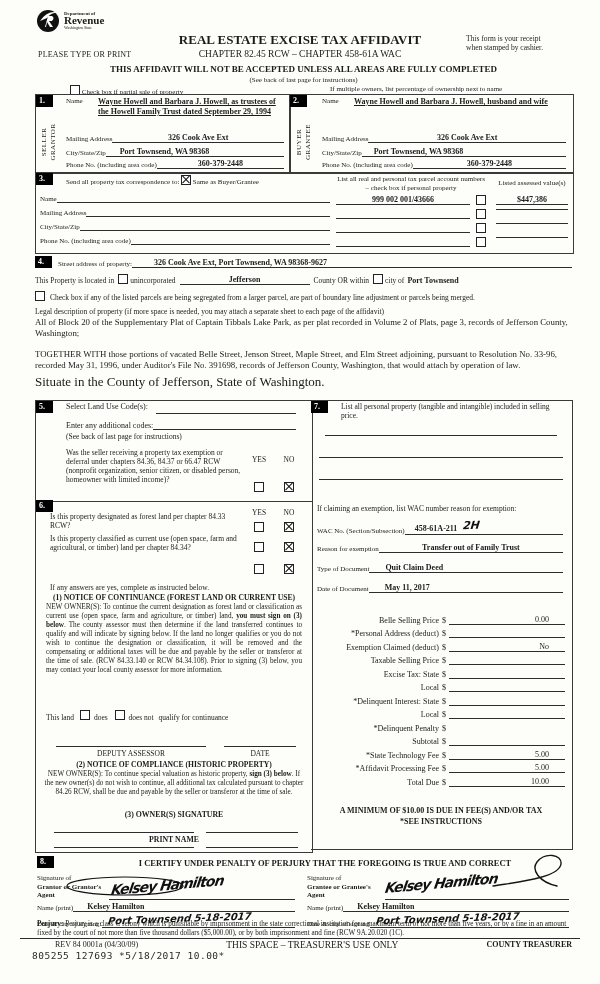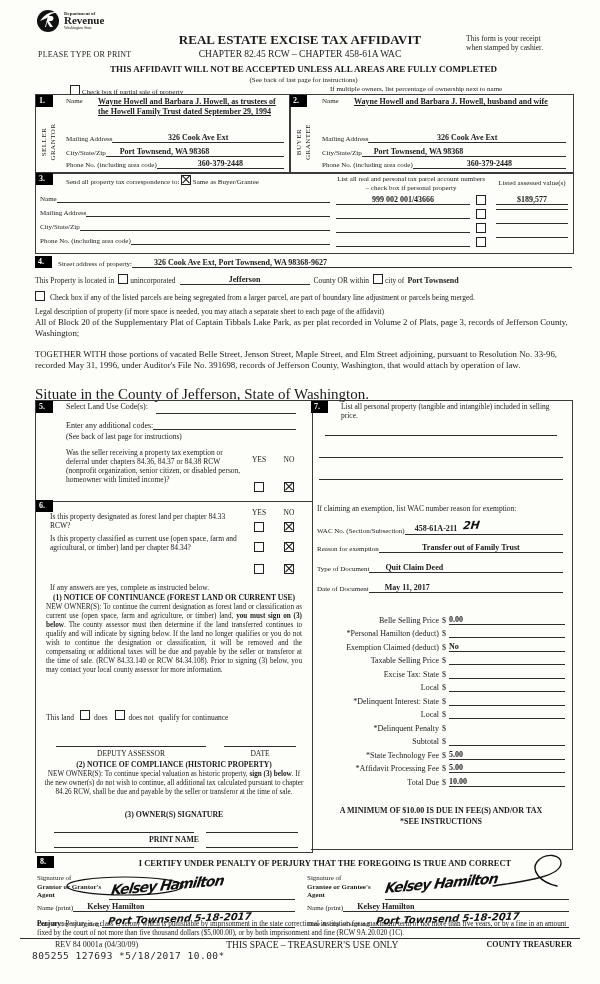--- a/index.html
+++ b/index.html
@@ -21,21 +21,21 @@
   .vrot{transform:rotate(-90deg);transform-origin:center;font-size:7px;line-height:9px;letter-spacing:.5px;text-align:center;white-space:nowrap;}
   .val{font-weight:bold;font-size:8px;}
   .uval{font-weight:bold;font-size:8px;text-decoration:underline;}
   .hand{font-family:"DejaVu Sans",sans-serif;font-style:italic;font-weight:bold;display:inline-block;transform:rotate(-2deg) skewX(-8deg);color:#111;}
   .sig{font-family:"DejaVu Sans",sans-serif;font-style:italic;font-weight:bold;display:inline-block;transform:rotate(-5deg) skewX(-14deg);letter-spacing:-1px;color:#101010;white-space:nowrap;}
   .mono{font-family:"DejaVu Sans Mono",monospace;}
   .just{text-align:justify;}
   .yn{display:inline-block;width:26px;text-align:center;font-size:7.5px;}
   .feelabel{width:122px;text-align:right;font-size:8px;flex:none;}
   .dollar{width:10px;text-align:center;font-size:8px;flex:none;}
-  .feeval{text-align:left;padding-right:16px;font-weight:bold;font-size:8px;}
+  .feeval{text-align:right;padding-right:16px;font-weight:normal;font-size:8px;}
 </style>
 </head>
 <body>
 
 <div class="page">
 
   <div class="r" style="left:36px;top:8px;display:flex;gap:2px;">
     <svg width="26" height="26" viewBox="0 0 26 26">
       <circle cx="12" cy="13" r="11" fill="#111"></circle>
       <path d="M4,13 q8,-12 20,-8 q-9,-1 -13,5 z" fill="#fdfdfa"></path>
@@ -157,21 +157,21 @@
         <span class="fill"></span>
         <span class="cb" style="margin-left:6px;"></span>
       </div>
     <div class="r row" style="left:300px;top:64px;width:150px;">
         <span class="fill"></span>
         <span class="cb" style="margin-left:6px;"></span>
       </div>
 
     <div class="r ctr" style="left:460px;top:6px;width:72px;font-size:7px;">Listed assessed value(s)</div>
     <div class="r row" style="left:460px;top:22px;width:72px;">
-        <span class="fill ctr val">$189,577</span>
+        <span class="fill ctr val">$447,386</span>
       </div>
     <div class="r row" style="left:460px;top:36px;width:72px;">
         <span class="fill"></span>
       </div>
     <div class="r row" style="left:460px;top:50px;width:72px;">
         <span class="fill"></span>
       </div>
     <div class="r row" style="left:460px;top:64px;width:72px;">
         <span class="fill"></span>
       </div>
@@ -193,33 +193,33 @@
       <span style="flex:none;">city of</span>
       <span class="val" style="margin-left:3px;">Port Townsend</span>
     </div>
     <div style="margin-top:6px;font-size:7.5px;">
       <span class="cb" style="margin-right:3px;"></span>
       <span>Check box if any of the listed parcels are being segregated from a larger parcel, are part of boundary line adjustment or parcels being merged.</span>
     </div>
     <div style="margin-top:5px;font-size:7.5px;">Legal description of property (if more space is needed, you may attach a separate sheet to each page of the affidavit)</div>
     <div style="margin-top:1px;font-size:8.8px;line-height:11px;">All of Block 20 of the Supplementary Plat of Captain Tibbals Lake Park, as per plat recorded in Volume 2 of Plats, page 3, records of Jefferson County, Washington;</div>
     <div style="margin-top:10px;font-size:8.8px;line-height:11px;">TOGETHER WITH those portions of vacated Belle Street, Jenson Street, Maple Street, and Elm Street adjoining, pursuant to Resolution No. 33-96, recorded May 31, 1996, under Auditor's File No. 391698, records of Jefferson County, Washington, that would attach by operation of law.</div>
-    <div style="margin-top:15px;font-size:15px;">Situate in the County of Jefferson, State of Washington.</div>
+    <div style="margin-top:3px;font-size:13px;">Situate in the County of Jefferson, State of Washington.</div>
   </div>
 
   <div class="r box" style="left:35px;top:400px;width:276px;height:100px;">
     <span class="badge r" style="left:0;top:0;">5.</span>
     <div class="r lbl8" style="left:30px;top:1px;">Select Land Use Code(s):</div>
     <div class="r ul" style="left:120px;top:12px;width:140px;"></div>
     <div class="r row" style="left:30px;top:20px;width:230px;">
       <span class="lbl8" style="flex:none;">Enter any additional codes:</span>
       <span class="fill"></span>
     </div>
     <div class="r" style="left:30px;top:31px;font-size:7.5px;">(See back of last page for instructions)</div>
-    <div class="r" style="left:30px;top:47px;width:178px;font-size:7.5px;line-height:9px;">Was the seller receiving a property tax exemption or deferral under chapters 84.36, 84.37 or 84.38 RCW (nonprofit organization, senior citizen, or disabled person, homeowner with limited income)?</div>
+    <div class="r" style="left:30px;top:47px;width:178px;font-size:7.5px;line-height:9px;">Was the seller receiving a property tax exemption or deferral under chapters 84.36, 84.37 or 66.47 RCW (nonprofit organization, senior citizen, or disabled person, homeowner with limited income)?</div>
     <div class="r" style="left:210px;top:47px;">
       <span class="yn b" style="font-weight:normal;">YES</span>
       <span class="yn">NO</span>
     </div>
     <div class="r" style="left:210px;top:76px;">
       <span class="yn"><span class="cb"></span></span>
       <span class="yn"><span class="cb ck"></span></span>
     </div>
   </div>
 
@@ -302,21 +302,21 @@
       <span class="fill val" style="text-align:left;padding-left:16px;">May 11, 2017</span>
     </div>
 
     <div class="r" style="left:6px;top:210px;width:248px;">
       <div class="row" style="height:13.5px;">
           <span class="feelabel">Belle Selling Price</span>
           <span class="dollar">$</span>
           <span class="fill feeval">0.00</span>
         </div>
       <div class="row" style="height:13.5px;">
-          <span class="feelabel">*Personal Hamilton (deduct)</span>
+          <span class="feelabel">*Personal Address (deduct)</span>
           <span class="dollar">$</span>
           <span class="fill feeval"></span>
         </div>
       <div class="row" style="height:13.5px;">
           <span class="feelabel">Exemption Claimed (deduct)</span>
           <span class="dollar">$</span>
           <span class="fill feeval">No</span>
         </div>
       <div class="row" style="height:13.5px;">
           <span class="feelabel">Taxable Selling Price</span>

